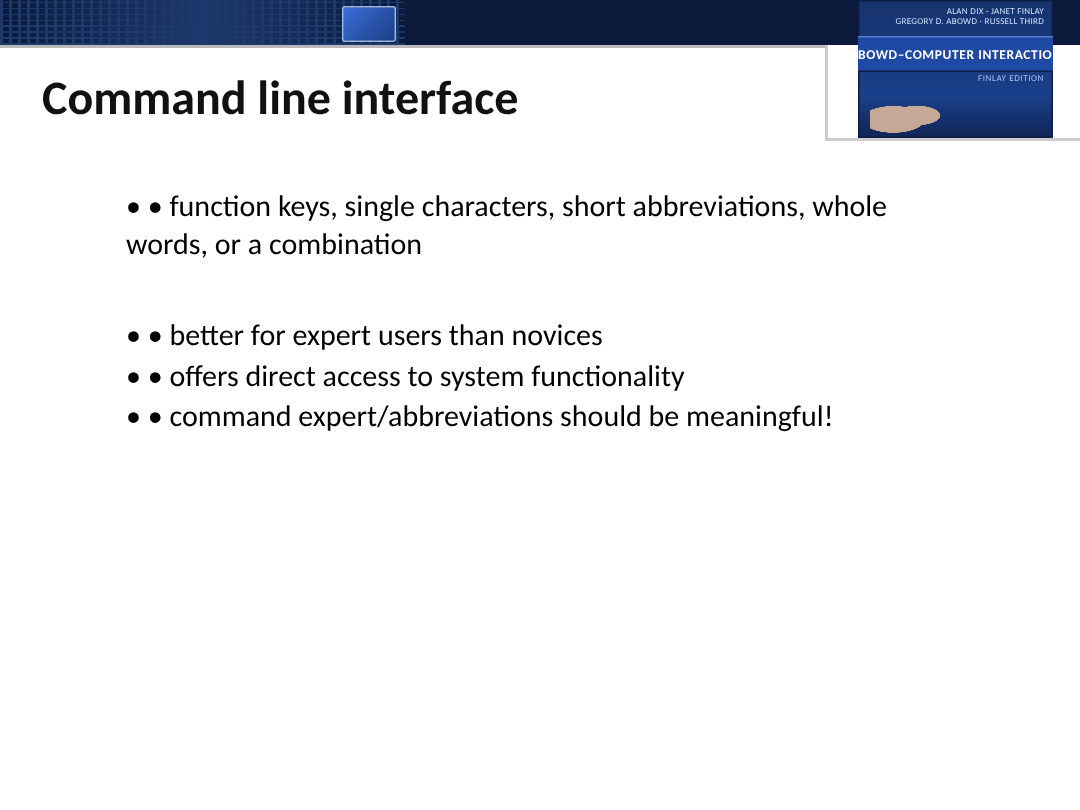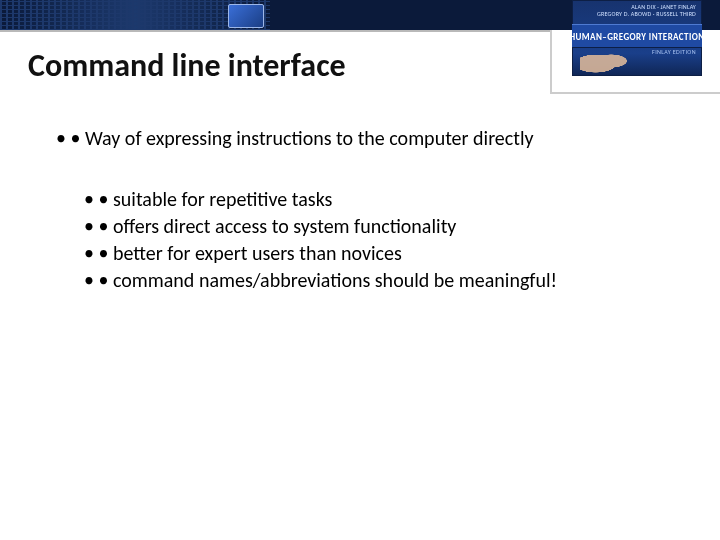--- a/index.html
+++ b/index.html
@@ -24,21 +24,21 @@
       linear-gradient(90deg,#0b1a3a,#1d3b70,#0b1a3a);
     opacity:.95;
   }
   .banner-chip{
     position:absolute;top:4px;left:228px;width:34px;height:22px;
     background:linear-gradient(135deg,#3a6fd8,#1b3e85);
     border:1px solid #9db7e8;border-radius:2px;
   }
   
   .book{
-    position:absolute;top:0;right:18px;width:130px;height:76px;
+    position:absolute;top:0;right:18px;width:130px;height:92px;
     background:linear-gradient(180deg,#17336e 0%,#1a3f8a 70%,#0f2554 100%);
     box-shadow:0 0 0 1px #0d1f45 inset;
     z-index:5;
   }
   .book .authors{
     position:absolute;top:4px;left:6px;right:6px;
     color:#cfe0ff;font-size:6px;line-height:7px;text-align:right;
     letter-spacing:.2px;
   }
   .book .titlebar{
@@ -97,36 +97,35 @@
 <div class="rule"></div>
 <div class="card"></div>
 
 <div class="book">
   <div class="authors">
     <span>ALAN DIX · JANET FINLAY</span><br>
     <span>GREGORY D. ABOWD · RUSSELL THIRD</span>
   </div>
   <div class="titlebar">
     <span>
-      <span>HUMAN–GREGORY</span>
+      <span>ABOWD–COMPUTER</span>
       <span> </span>
       <span>INTERACTION</span>
     </span>
   </div>
   <div class="edition">FINLAY EDITION</div>
   <div class="hand"></div>
 </div>
 
 <div class="slide-title">Command line interface</div>
 
 <div class="content">
-  <div class="lvl1 bullet"><span>• </span><span>Way of expressing instructions to the computer directly</span></div>
+  <div class="lvl2 bullet"><span>• </span><span>function keys, single characters, short abbreviations, whole words, or a combination</span></div>
 
   <div class="gap"></div>
 
-  <div class="lvl2 bullet"><span>• </span><span>suitable for repetitive tasks</span></div>
+  <div class="lvl2 bullet"><span>• </span><span>better for expert users than novices</span></div>
   <div class="lvl2 bullet"><span>• </span><span>offers direct access to system functionality</span></div>
-  <div class="lvl2 bullet"><span>• </span><span>better for expert users than novices</span></div>
-  <div class="lvl2 bullet"><span>• </span><span>command names/abbreviations should  be meaningful!</span></div>
+  <div class="lvl2 bullet"><span>• </span><span>command expert/abbreviations should  be meaningful!</span></div>
 
   <div class="gap-sm"></div>
 
 </div>
 
 </body></html>

